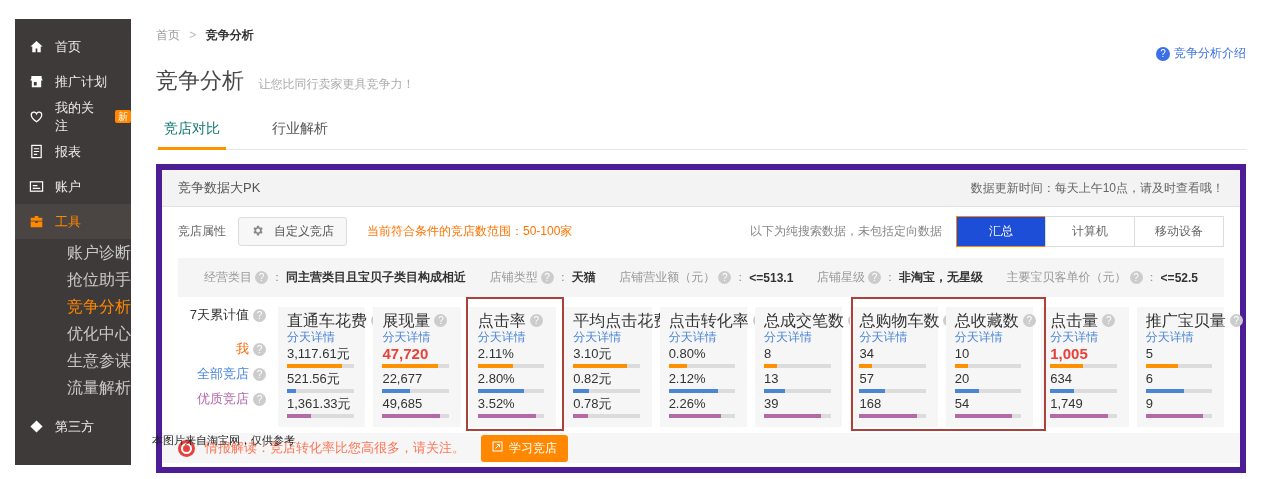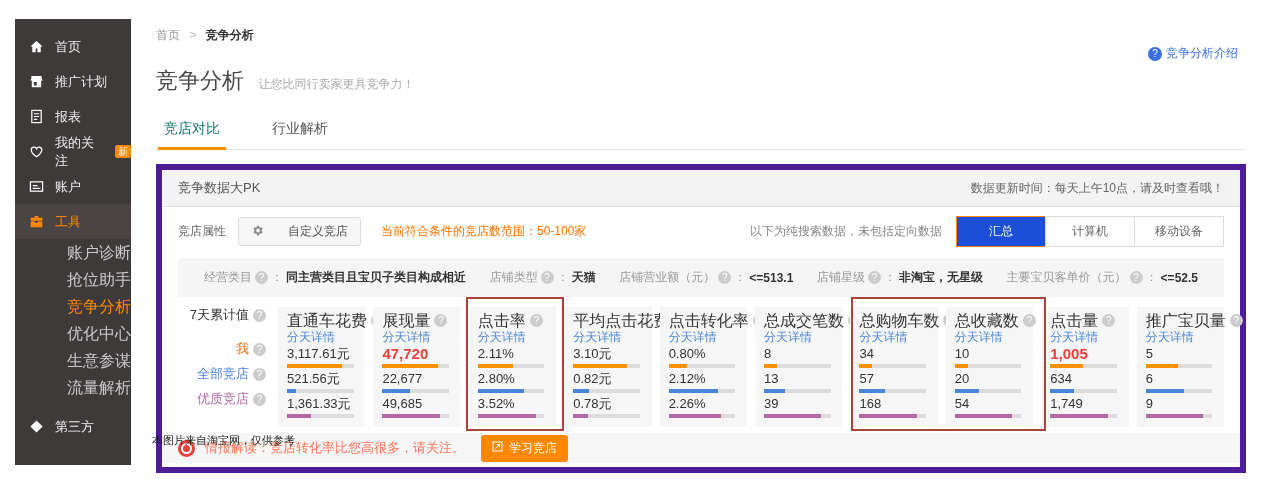--- a/index.html
+++ b/index.html
@@ -15,38 +15,38 @@
   .badge { background:#ff8800; color:#fff; font-size:10px; line-height:13px; padding:0 3px; border-radius:2px; margin-left:2px; }
   .sub-item { height:27px; line-height:27px; padding-left:52px; color:#c9c9c9; font-size:16px; cursor:pointer; }
   .sub-item.active { color:#ff8800; }
   .side-item.third { margin-top:8px; }
 
   
   .main { position:absolute; left:156px; top:19px; width:1090px; }
   .breadcrumb { margin-top:8px; font-size:12px; color:#999; }
   .breadcrumb .sep { margin:0 6px; color:#bbb; }
   .breadcrumb .cur { color:#333; font-weight:bold; }
-  .help-link { position:absolute; top:26px; right:8px; font-size:12px; color:#3a6fe8; text-decoration:none; display:flex; align-items:center; gap:4px; cursor:pointer; }
+  .help-link { position:absolute; top:26px; right:0; font-size:12px; color:#3a6fe8; text-decoration:none; display:flex; align-items:center; gap:4px; cursor:pointer; }
 
   .title-row { margin-top:22px; }
   .page-title { font-size:22px; color:#484848; }
   .page-sub { font-size:12px; color:#aaa; margin-left:10px; }
 
   .tabs { margin-top:24px; border-bottom:1px solid #e5e5e5; display:flex; gap:40px; padding-left:2px; }
   .tab { font-size:14px; color:#555; padding:0 6px 9px; cursor:pointer; }
   .tab.active { color:#0f766e; border-bottom:3px solid #ff9000; margin-bottom:-1px; }
 
   .panel { margin-top:14px; border:6px solid #4c1d95; background:#fff; }
   .panel-header { height:37px; background:#f3f3f3; border-bottom:1px solid #e3e3e3; display:flex; justify-content:space-between; align-items:center; padding:0 16px; }
   .panel-title { font-size:13px; color:#555; }
   .update-note { font-size:12px; color:#666; }
 
   .attr-row { display:flex; align-items:center; padding:9px 16px; }
   .attr-label { font-size:12px; color:#666; margin-right:12px; }
-  .custom-btn { display:inline-flex; align-items:center; gap:24px; border:1px solid #dcdcdc; background:#f7f7f7; border-radius:3px; padding:5px 12px; font-size:12px; color:#555; cursor:pointer; }
+  .custom-btn { display:inline-flex; align-items:center; gap:10px; border:1px solid #dcdcdc; background:#f7f7f7; border-radius:3px; padding:5px 12px; font-size:12px; color:#555; cursor:pointer; }
   .custom-btn svg { width:13px; height:13px; }
   .range-note { color:#ff7300; font-size:12px; margin-left:20px; }
   .data-note { margin-left:auto; font-size:12px; color:#888; margin-right:14px; }
   .device-tabs { display:flex; }
   .device-tab { width:90px; text-align:center; border:1px solid #dcdcdc; background:#fff; color:#666; font-size:12px; padding:6px 0; margin-left:-1px; cursor:pointer; }
   .device-tab:first-child { margin-left:0; }
   .device-tab.active { background:#1d4ed8; border-color:#ff8800; color:#fff; }
 
   .filter-strip { margin:2px 16px 0; background:#f5f5f5; display:flex; align-items:center; justify-content:space-between; padding:11px 26px; font-size:12px; }
   .filter { display:flex; align-items:center; gap:3px; white-space:nowrap; }
@@ -100,34 +100,34 @@
         <span class="sicon">
           <svg viewBox="0 0 16 16" fill="currentColor">
             <path d="M2.5 2h11v2.6l1.2 2.4H13v7H3V7H1.3L2.5 4.6zM5.2 8.4v3.8h3V8.4z"></path>
           </svg>
         </span>
         <span>推广计划</span>
       </div>
       <div class="side-item">
         <span class="sicon">
           <svg viewBox="0 0 16 16">
+            <path d="M8 13.6S2.4 10 2.4 6.2a2.9 2.9 0 015.6-1.1 2.9 2.9 0 015.6 1.1C13.6 10 8 13.6 8 13.6z" fill="none" stroke="currentColor" stroke-width="1.3"></path>
+          </svg>
+        </span>
+        <span>我的关注</span>
+        <span class="badge">新</span>
+      </div>
+      <div class="side-item">
+        <span class="sicon">
+          <svg viewBox="0 0 16 16">
             <rect x="3" y="1.5" width="10" height="13" fill="none" stroke="currentColor" stroke-width="1.3"></rect>
             <path d="M5.2 5h5.6M5.2 8h5.6M5.2 11h3.6" stroke="currentColor" stroke-width="1.2"></path>
           </svg>
         </span>
         <span>报表</span>
-      </div>
-      <div class="side-item">
-        <span class="sicon">
-          <svg viewBox="0 0 16 16">
-            <path d="M8 13.6S2.4 10 2.4 6.2a2.9 2.9 0 015.6-1.1 2.9 2.9 0 015.6 1.1C13.6 10 8 13.6 8 13.6z" fill="none" stroke="currentColor" stroke-width="1.3"></path>
-          </svg>
-        </span>
-        <span>我的关注</span>
-        <span class="badge">新</span>
       </div>
       <div class="side-item">
         <span class="sicon">
           <svg viewBox="0 0 16 16">
             <rect x="1.5" y="3" width="13" height="10" fill="none" stroke="currentColor" stroke-width="1.3"></rect>
             <path d="M4 7h5M4 10h8" stroke="currentColor" stroke-width="1.2"></path>
           </svg>
         </span>
         <span>账户</span>
       </div>

